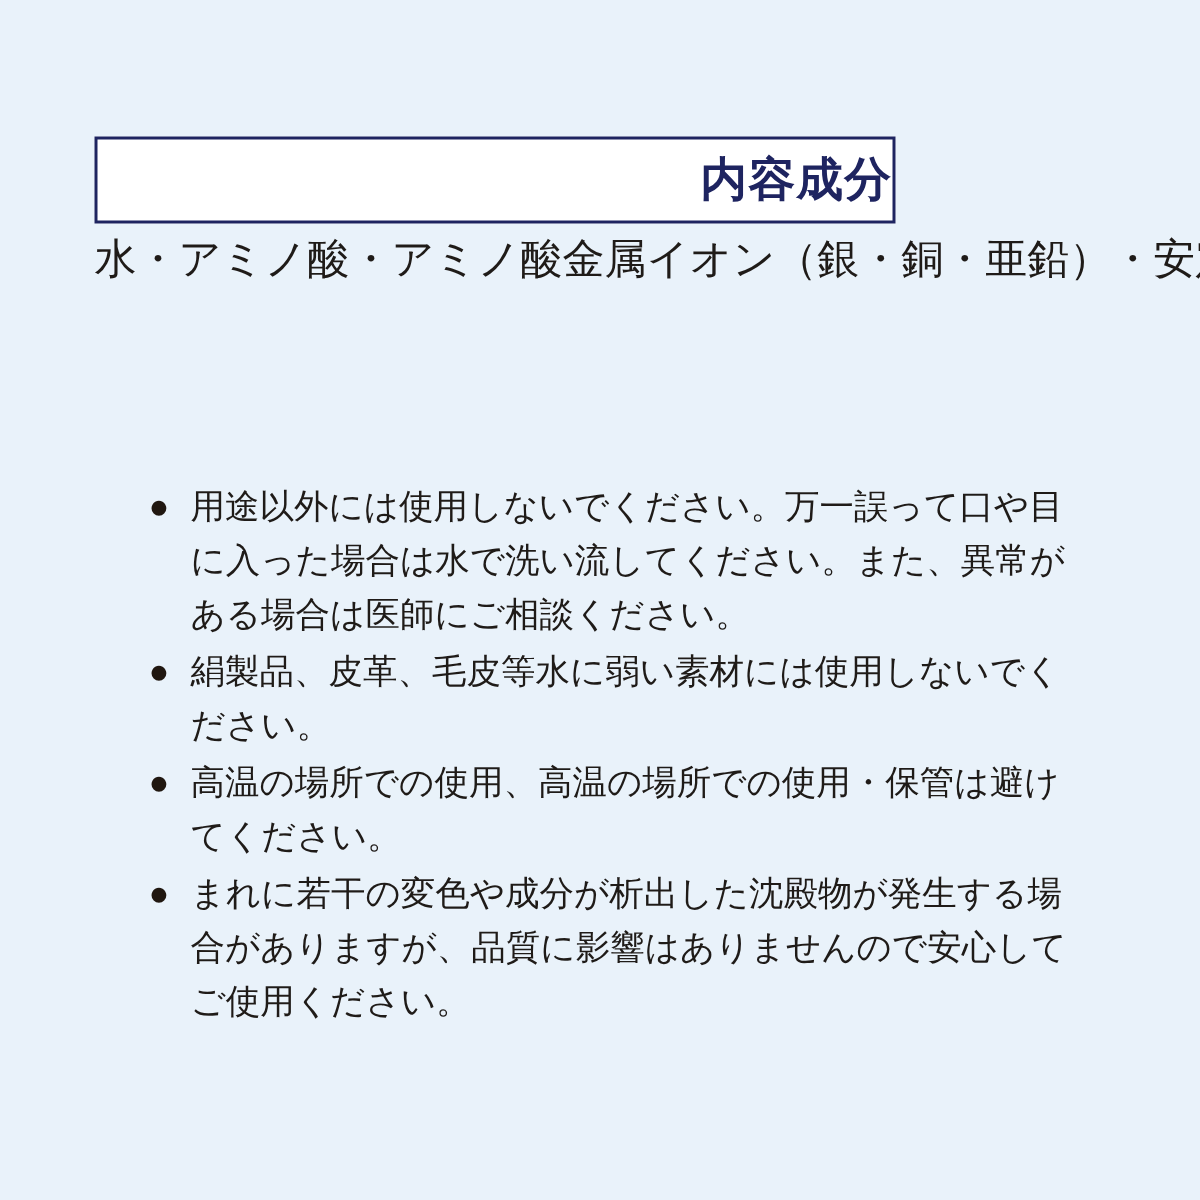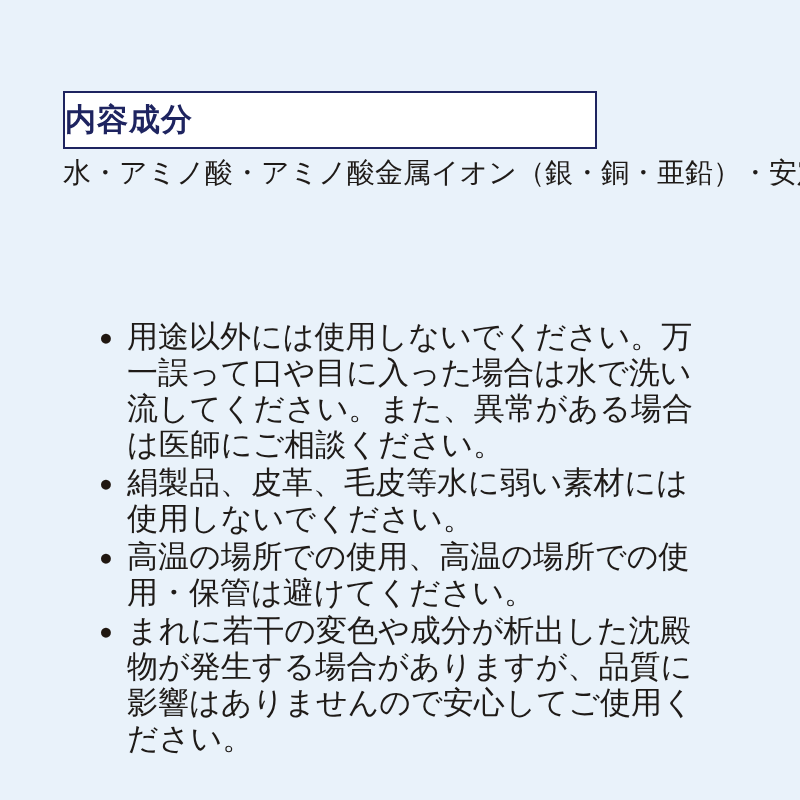--- a/index.html
+++ b/index.html
@@ -24,21 +24,21 @@
     position: absolute;
     left: 63px;
     top: 91px;
     width: 534px;
     height: 58px;
     box-sizing: border-box;
     background: #ffffff;
     border: 2px solid #1e2460;
     display: flex;
     align-items: center;
-    justify-content: flex-start;
+    justify-content: flex-end;
   }
   .ingredients-header .title {
     color: #1e2460;
     font-size: 31px;
     font-weight: bold;
     letter-spacing: 1px;
   }
   
   .ingredients-line {
     position: absolute;
@@ -85,21 +85,21 @@
   .bullet {
     flex: 0 0 28px;
     width: 28px;
     color: #201710;
     font-size: 23px;
     line-height: 36px;
   }
   .item-text {
     flex: 1;
     color: #1f1b18;
-    font-size: 31px;
+    font-size: 23px;
     line-height: 36px;
     letter-spacing: 0px;
     overflow-wrap: anywhere;
     word-break: break-all;
     line-break: anywhere;
   }
 </style>
 </head>
 <body>
 

